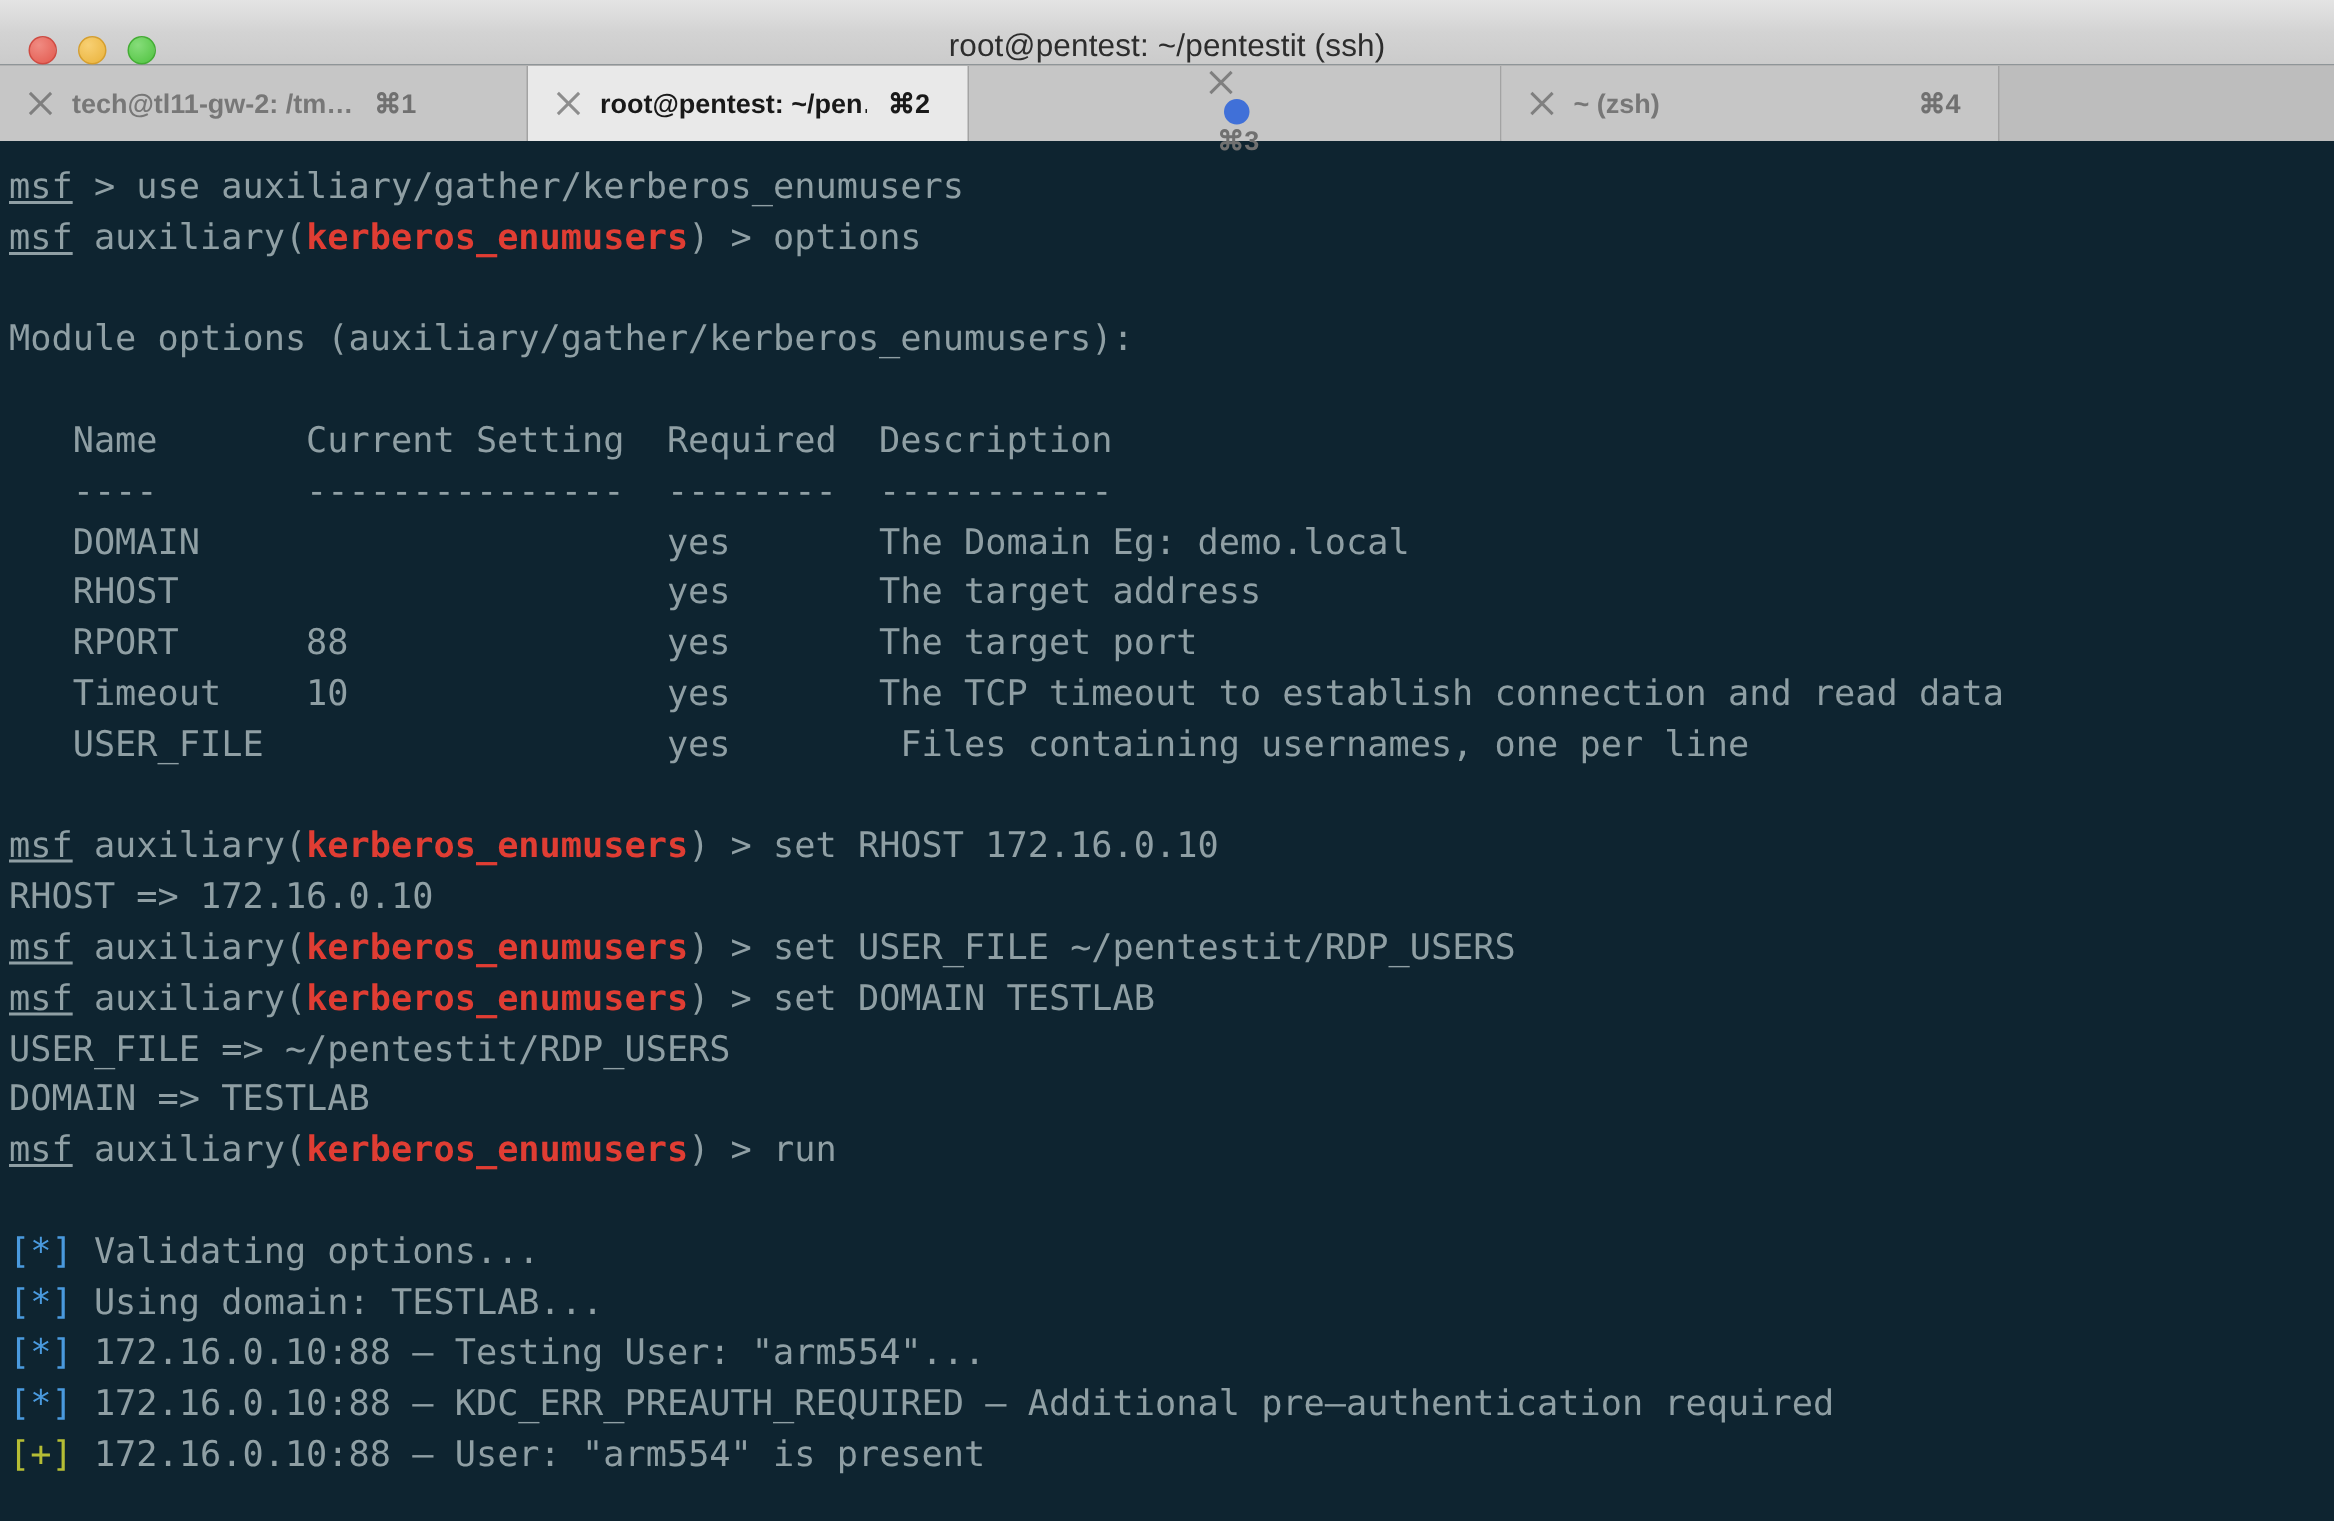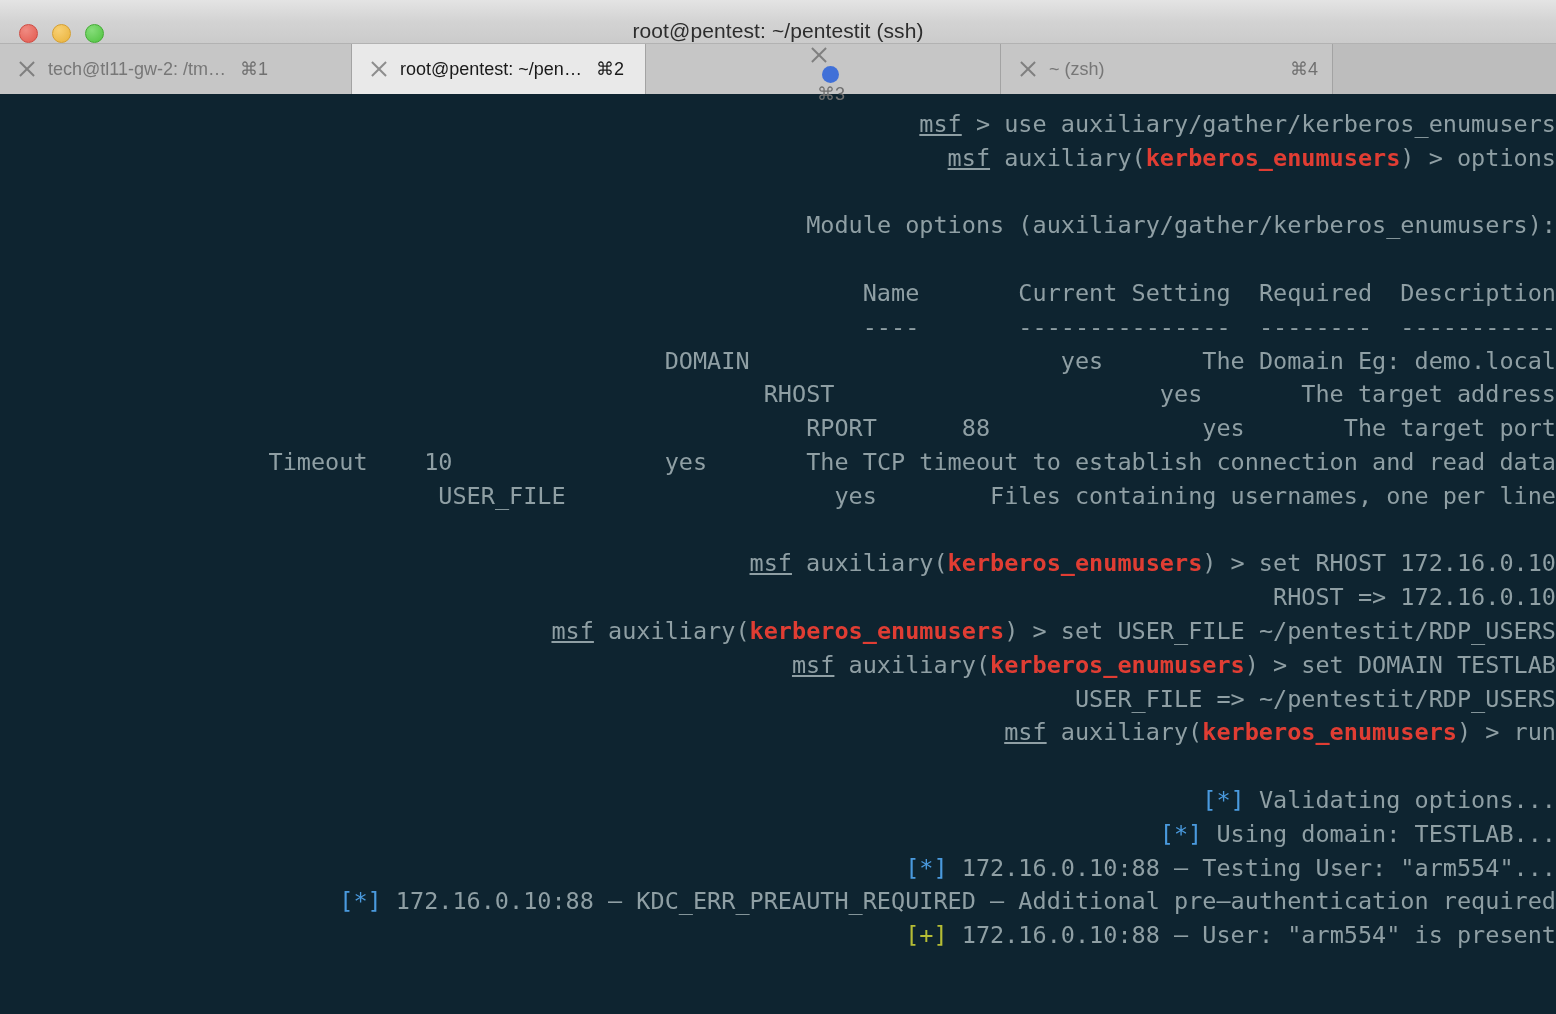--- a/index.html
+++ b/index.html
@@ -70,23 +70,24 @@
     background: #bdbdbd;
     box-sizing: border-box;
     border-bottom: 1px solid #9a9a9a;
   }
   .tab {
     display: flex;
     align-items: center;
     box-sizing: border-box;
     border-right: 1px solid #a3a3a3;
     background: #c6c6c6;
-    padding: 0 14px 0 16px;
+    padding: 0 25px 0 16px;
     position: relative;
     height: 50px;
+    font-weight: bold;
   }
   .tab.active {
     background: #e9e9e9;
   }
   .tab .close-x {
     width: 22px;
     height: 22px;
     flex: 0 0 22px;
     position: relative;
     margin-right: 10px;
@@ -144,21 +145,20 @@
     box-sizing: border-box;
   }
 
   
   .terminal {
     flex: 1 1 auto;
     background: #0e2430;
     overflow: hidden;
     padding: 14px 0 16px 6px;
     box-sizing: border-box;
-    text-align: right;
   }
   .term-line {
     font-family: "DejaVu Sans Mono", monospace;
     font-size: 23.5px;
     line-height: 33.8px;
     color: #8f9fa4;
     white-space: pre;
     letter-spacing: 0px;
     height: 33.8px;
   }
@@ -226,20 +226,21 @@
         <div class="term-line"><span>   RHOST                       yes       The target address</span></div>
         <div class="term-line"><span>   RPORT      88               yes       The target port</span></div>
         <div class="term-line"><span>   Timeout    10               yes       The TCP timeout to establish connection and read data</span></div>
         <div class="term-line"><span>   USER_FILE                   yes        Files containing usernames, one per line</span></div>
         <div class="term-line blank"><span></span></div>
         <div class="term-line"><span class="msf">msf</span><span> auxiliary(</span><span class="modname">kerberos_enumusers</span><span>) &gt; set RHOST 172.16.0.10</span></div>
         <div class="term-line"><span>RHOST =&gt; 172.16.0.10</span></div>
         <div class="term-line"><span class="msf">msf</span><span> auxiliary(</span><span class="modname">kerberos_enumusers</span><span>) &gt; set USER_FILE ~/pentestit/RDP_USERS</span></div>
         <div class="term-line"><span class="msf">msf</span><span> auxiliary(</span><span class="modname">kerberos_enumusers</span><span>) &gt; set DOMAIN TESTLAB</span></div>
         <div class="term-line"><span>USER_FILE =&gt; ~/pentestit/RDP_USERS</span></div>
+        <div class="term-line"><span>DOMAIN =&gt; TESTLAB</span></div>
         <div class="term-line"><span class="msf">msf</span><span> auxiliary(</span><span class="modname">kerberos_enumusers</span><span>) &gt; run</span></div>
         <div class="term-line blank"><span></span></div>
         <div class="term-line"><span class="star">[*]</span><span> Validating options...</span></div>
         <div class="term-line"><span class="star">[*]</span><span> Using domain: TESTLAB...</span></div>
         <div class="term-line"><span class="star">[*]</span><span> 172.16.0.10:88 – Testing User: "arm554"...</span></div>
         <div class="term-line"><span class="star">[*]</span><span> 172.16.0.10:88 – KDC_ERR_PREAUTH_REQUIRED – Additional pre–authentication required</span></div>
         <div class="term-line"><span class="plus">[+]</span><span> 172.16.0.10:88 – User: "arm554" is present</span></div>
       </div>
   </div>
 

